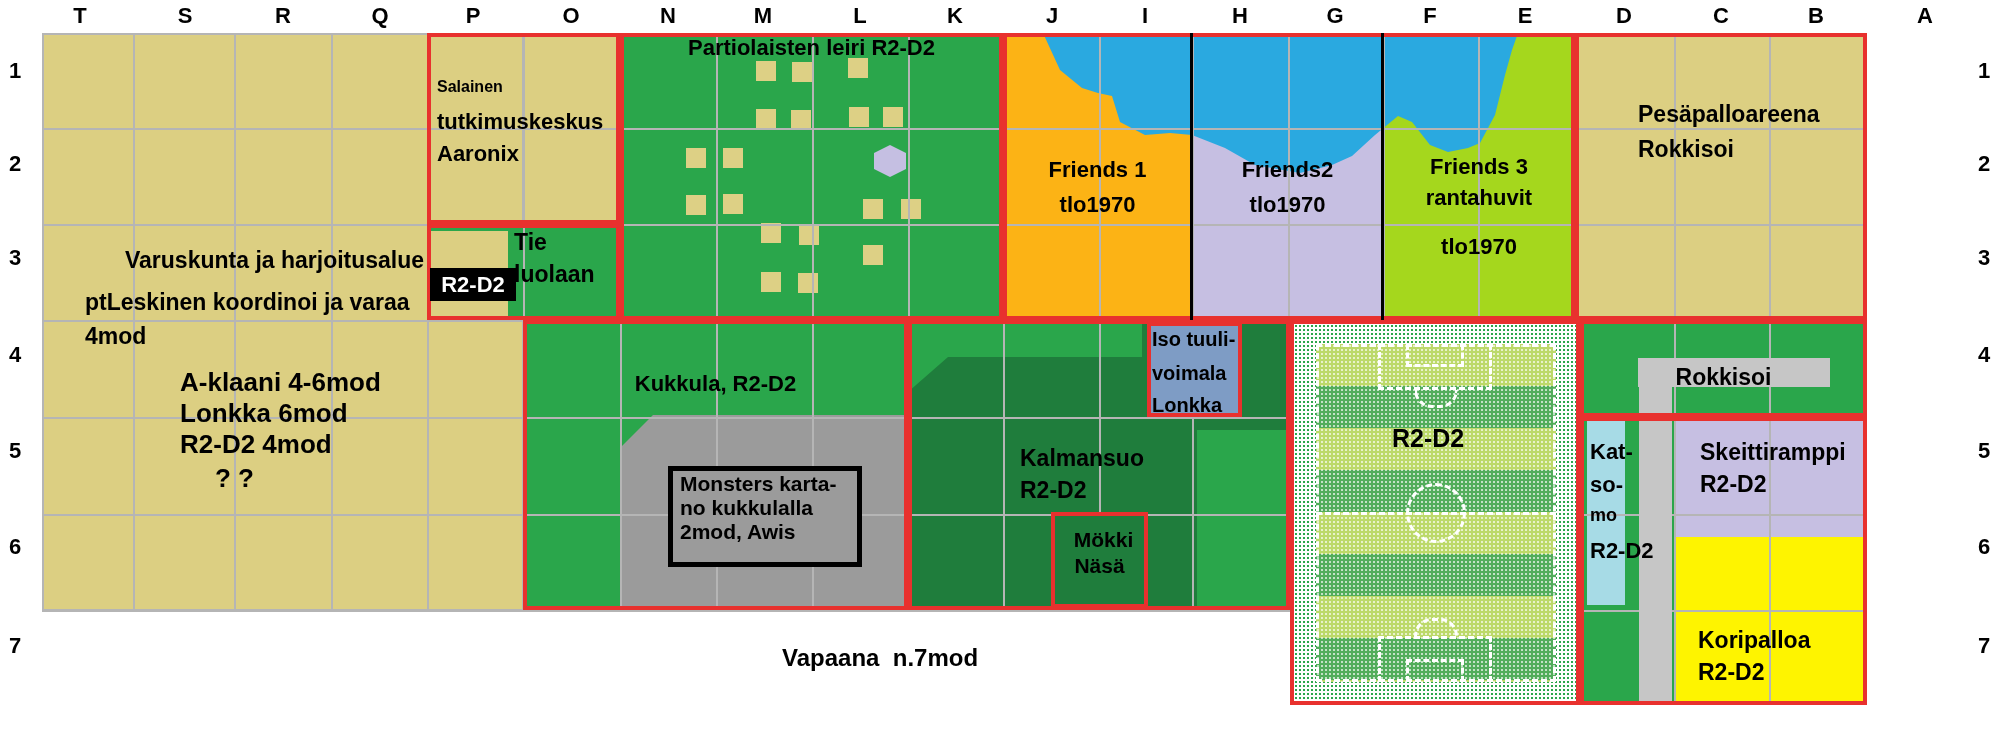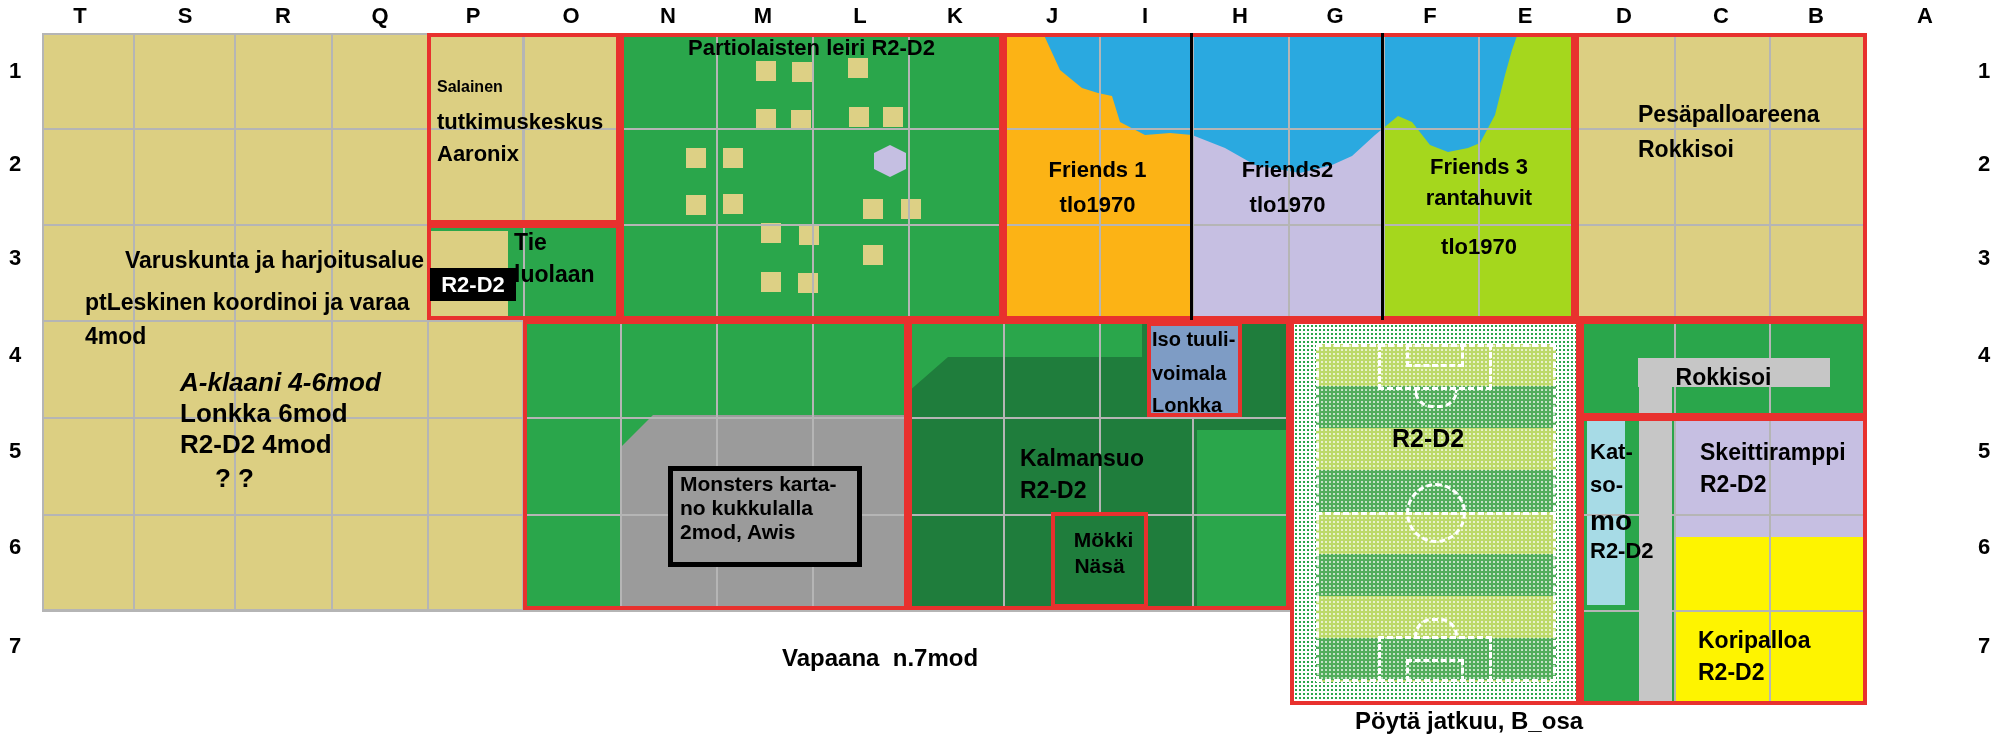--- a/index.html
+++ b/index.html
@@ -181,25 +181,26 @@
   <span class="txt ctr" style="left:1383px;top:186px;width:192px;font-size:22px;">rantahuvit</span>
   <span class="txt ctr" style="left:1383px;top:235px;width:192px;font-size:22px;">tlo1970</span>
 
   <span class="txt" style="left:1638px;top:102px;font-size:23px;">Pesäpalloareena</span>
   <span class="txt" style="left:1638px;top:137px;font-size:23px;">Rokkisoi</span>
 
   <span class="txt" style="left:85px;top:248px;font-size:23px;margin-left:40px;">Varuskunta ja harjoitusalue</span>
   <span class="txt" style="left:85px;top:290px;font-size:23px;">ptLeskinen koordinoi ja varaa</span>
   <span class="txt" style="left:85px;top:324px;font-size:23px;">4mod</span>
 
-  <span class="txt" style="left:180px;top:368px;font-size:26px;font-style:italic;">A-klaani 4-6mod</span>
+  <span class="txt" style="left:180px;top:368px;font-size:26px;">A-klaani 4-6mod</span>
   <span class="txt" style="left:180px;top:399px;font-size:26px;">Lonkka 6mod</span>
   <span class="txt" style="left:180px;top:430px;font-size:26px;">R2-D2 4mod</span>
   <span class="txt" style="left:215px;top:464px;font-size:26px;">? ?</span>
 
+  <span class="txt ctr" style="left:523px;top:372px;width:385px;font-size:22px;">Kukkula, R2-D2</span>
 
   <span class="txt" style="left:680px;top:472px;font-size:21px;">Monsters karta-</span>
   <span class="txt" style="left:680px;top:496px;font-size:21px;">no kukkulalla</span>
   <span class="txt" style="left:680px;top:520px;font-size:21px;">2mod, Awis</span>
 
   <span class="txt" style="left:1020px;top:446px;font-size:23px;">Kalmansuo</span>
   <span class="txt" style="left:1020px;top:478px;font-size:23px;">R2-D2</span>
 
   <span class="txt ctr" style="left:1051px;top:528px;width:105px;font-size:21px;">Mökki</span>
   <span class="txt ctr" style="left:1051px;top:554px;width:97px;font-size:21px;">Näsä</span>
@@ -207,25 +208,24 @@
   <span class="txt" style="left:1152px;top:328px;font-size:20px;">Iso tuuli-</span>
   <span class="txt" style="left:1152px;top:362px;font-size:20px;">voimala</span>
   <span class="txt" style="left:1152px;top:394px;font-size:20px;">Lonkka</span>
 
   <span class="txt" style="left:1392px;top:425px;font-size:25px;">R2-D2</span>
 
   <span class="txt ctr" style="left:1580px;top:365px;width:287px;font-size:23px;">Rokkisoi</span>
 
   <span class="txt" style="left:1590px;top:440px;font-size:22px;">Kat-</span>
   <span class="txt" style="left:1590px;top:473px;font-size:22px;">so-</span>
-  <span class="txt" style="left:1590px;top:506px;font-size:28px;">mo</span>
+  <span class="txt" style="left:1590px;top:506px;font-size:18px;">mo</span>
   <span class="txt" style="left:1590px;top:539px;font-size:22px;">R2-D2</span>
 
   <span class="txt" style="left:1700px;top:440px;font-size:23px;">Skeittiramppi</span>
   <span class="txt" style="left:1700px;top:472px;font-size:23px;">R2-D2</span>
 
   <span class="txt" style="left:1698px;top:628px;font-size:23px;">Koripalloa</span>
   <span class="txt" style="left:1698px;top:660px;font-size:23px;">R2-D2</span>
 
   <span class="txt" style="left:782px;top:645px;font-size:24px;">Vapaana  n.7mod</span>
-  <span class="txt" style="left:1355px;top:708px;font-size:24px;">Pöytä jatkuu, B_osa</span>
 
 </div>
 
 </body></html>

